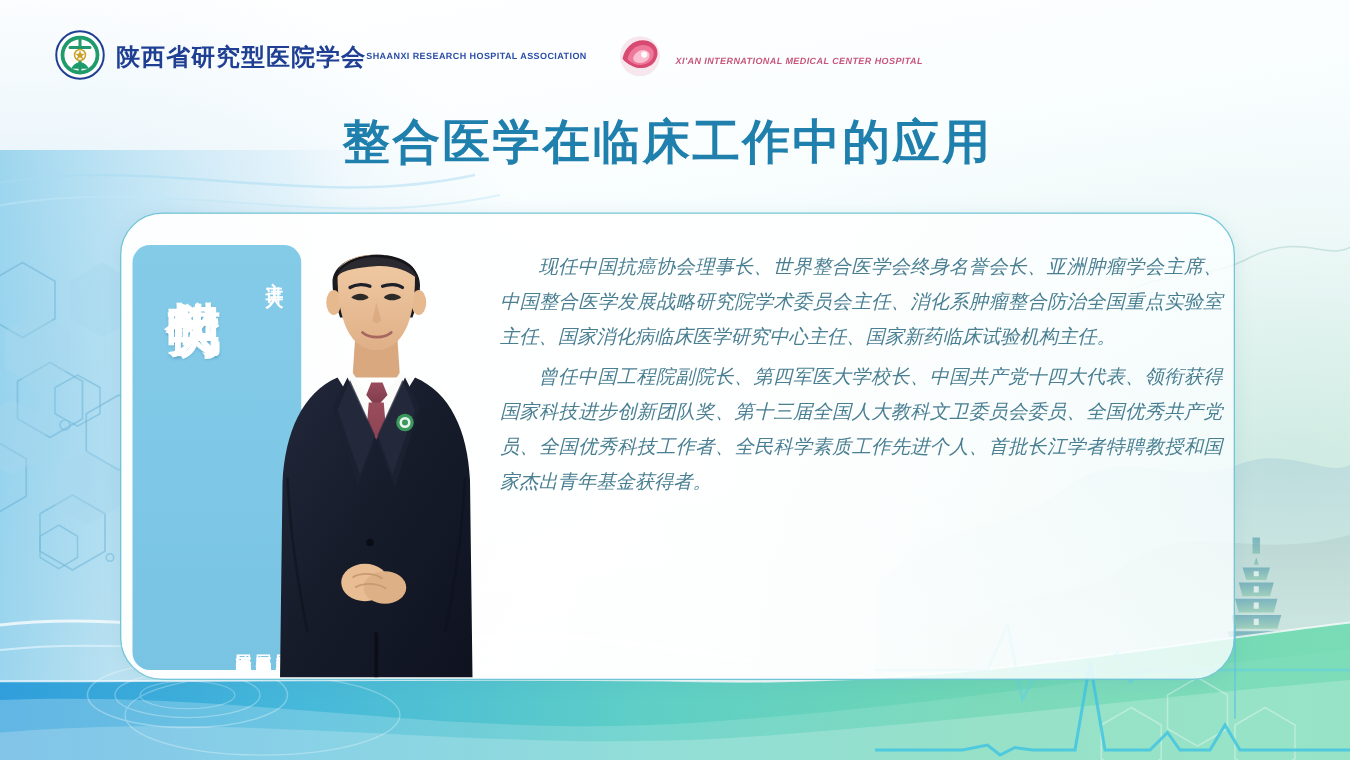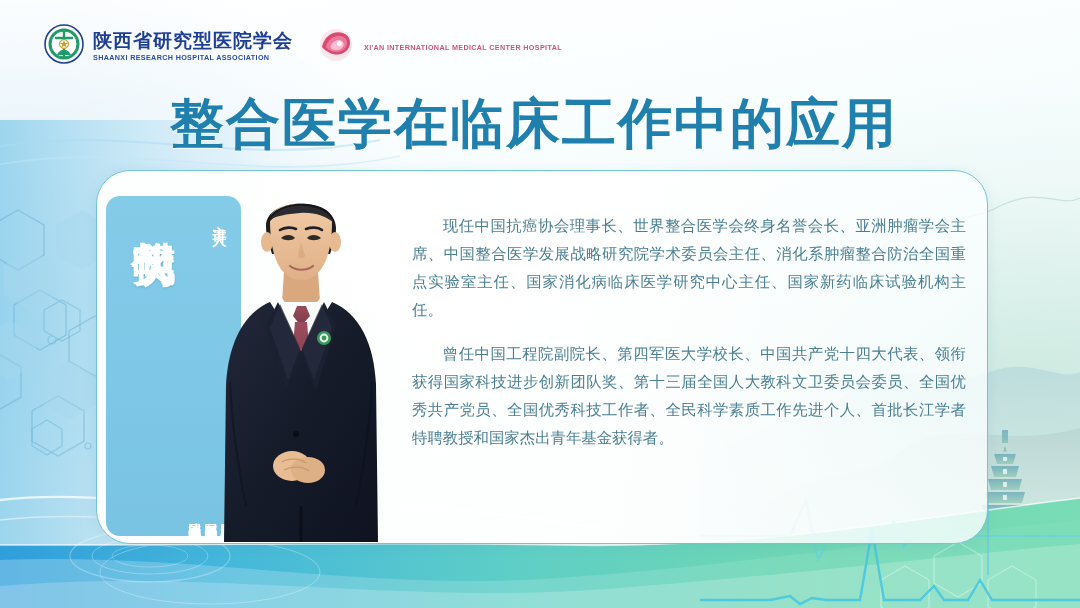--- a/index.html
+++ b/index.html
@@ -18,33 +18,33 @@
   }
 
   
   .bg-layer{position:absolute;inset:0;pointer-events:none;}
   .bg-svg{position:absolute;inset:0;width:1080px;height:608px;}
 
   
   .logos{position:absolute;left:44px;top:24px;display:flex;align-items:center;gap:24px;}
   .logo-block{display:flex;align-items:center;gap:9px;}
   .logo-mark{flex:0 0 auto;}
-  .logo-text{display:flex;flex-direction:column;line-height:1;justify-content:flex-end;}
+  .logo-text{display:flex;flex-direction:row;line-height:1;justify-content:flex-end;}
   .logo-cn{font-size:19px;font-weight:700;letter-spacing:1px;}
   .logo-en{font-size:7.2px;font-weight:700;letter-spacing:0.35px;margin-top:4px;}
   .logo-a .logo-cn{color:#1f3f93;}
   .logo-a .logo-en{color:#2a4da8;}
   .logo-b .logo-cn{color:#c0325c;}
-  .logo-b .logo-en{color:#c8567b;}
+  .logo-b .logo-en{color:#c8567b;font-style:italic;}
 
   
   .title{
     position:absolute;left:0;right:12px;top:88px;text-align:center;
     font-family:"DejaVu Serif","Liberation Serif",serif;
-    font-size:54px;font-weight:700;letter-spacing:2px;
+    font-size:38px;font-weight:700;letter-spacing:2px;
     color:#1f7fad;
     text-shadow:0 1px 0 rgba(255,255,255,0.85);
     white-space:nowrap;
   }
 
   
   .card{
     position:absolute;left:96px;top:170px;width:890px;height:372px;
     background:linear-gradient(100deg,rgba(255,255,255,0.97) 0%,rgba(255,255,255,0.93) 55%,rgba(250,255,255,0.80) 100%);
     border:1px solid #72c5d6;
@@ -89,21 +89,21 @@
   .portrait svg{display:block;}
 
   
   .bio{
     position:absolute;left:396px;top:196px;width:586px;
     color:#4a7f92;
     font-size:15.4px;line-height:28px;
     text-align:justify;
     text-justify:inter-ideograph;
   }
-  .bio p{margin:16px;text-indent:2em;}
+  .bio p{margin:4px;text-indent:2em;font-style:italic;}
 </style>
 </head>
 <body>
 
 <div id="poster">
 
   <div class="bg-layer">
     <svg class="bg-svg" viewBox="0 0 1080 608" preserveAspectRatio="none">
       <defs>
         <linearGradient id="gMist" x1="0" y1="0" x2="0" y2="1">

